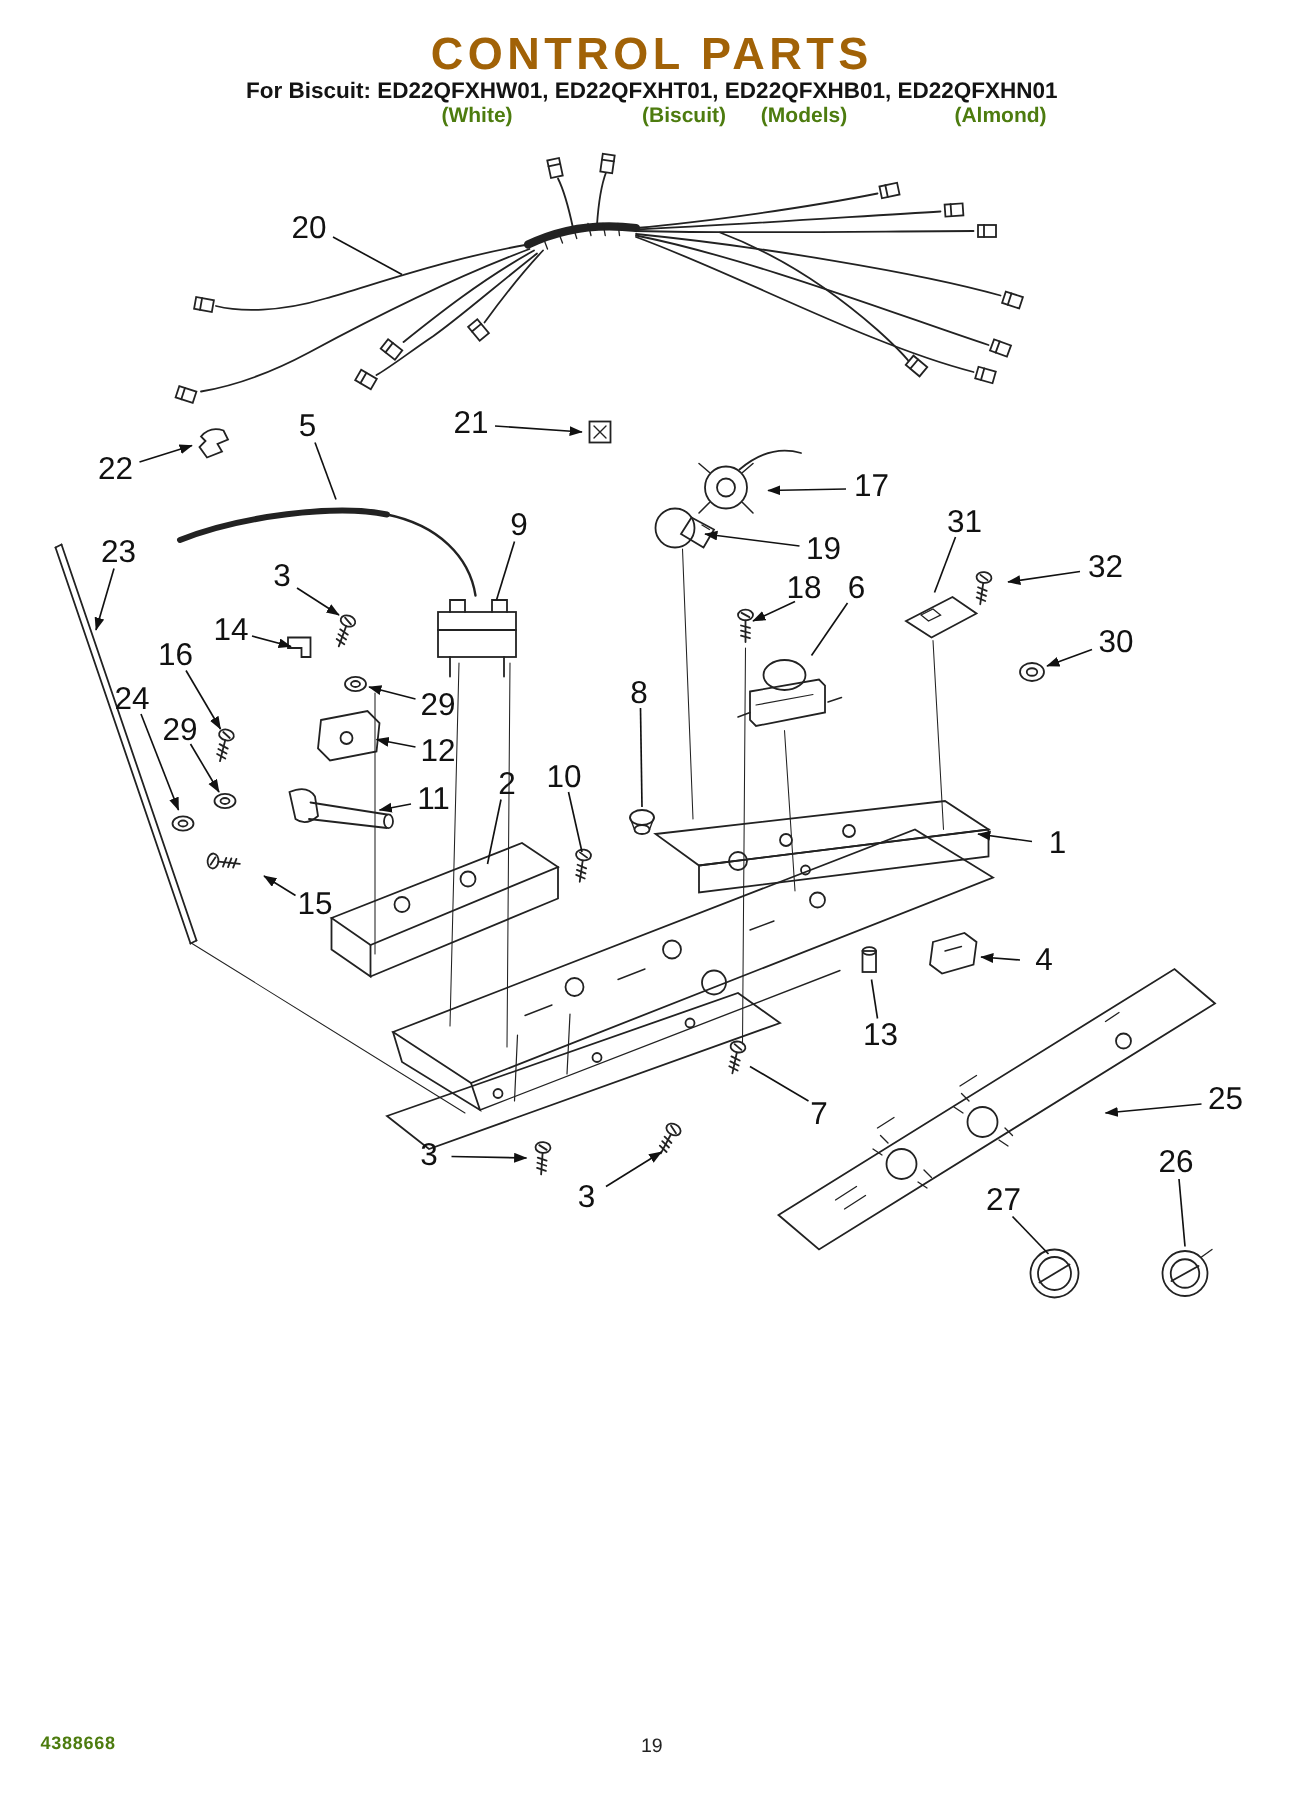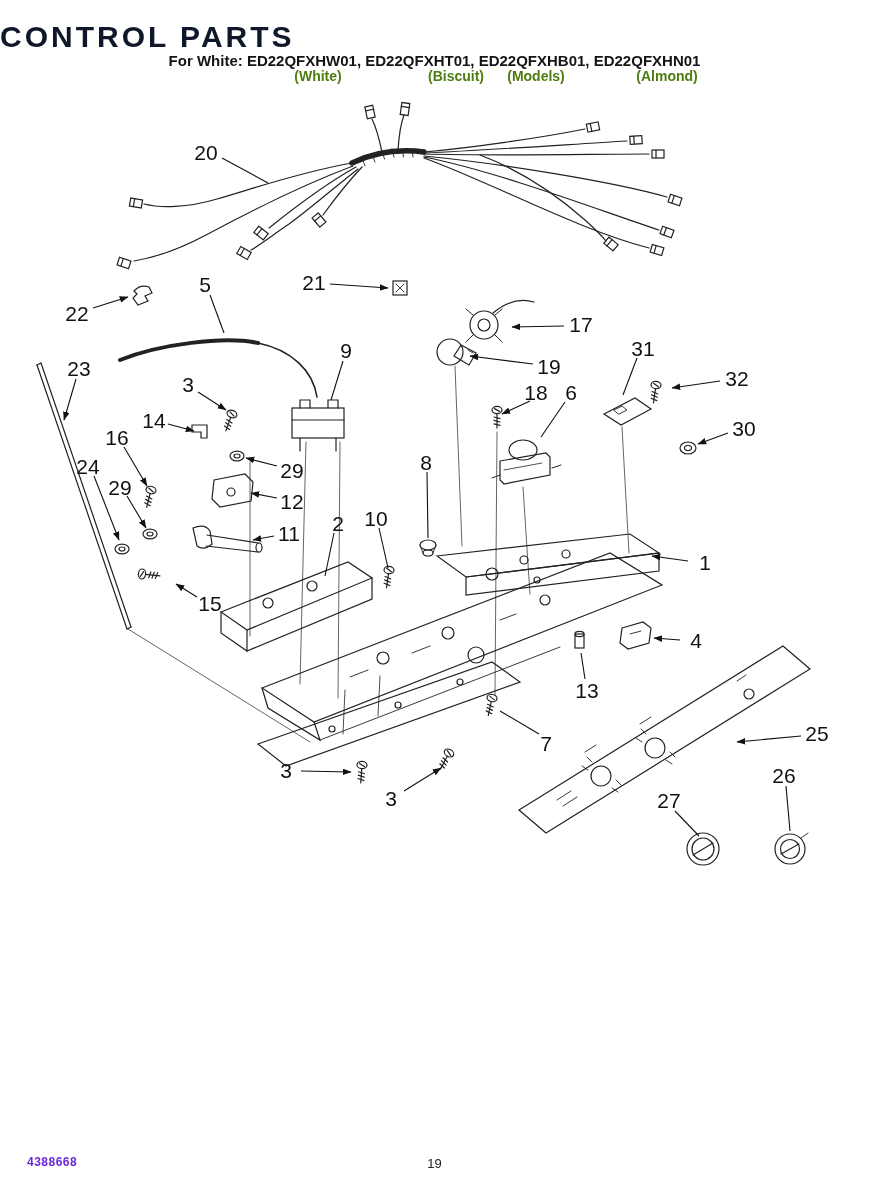--- a/index.html
+++ b/index.html
@@ -6,51 +6,52 @@
   html, body { background: #ffffff; }
   body {
     width: 869px; height: 1200px;
     position: relative;
     font-family: "Liberation Sans", sans-serif;
     color: #111;
     overflow: hidden;
   }
   .page-title {
     position: absolute; top: 20px; left: 0; width: 100%;
+    text-align: center;
     font-size: 30px; font-weight: bold; letter-spacing: 3px;
-    color: #0f172a;
+    color: #a16207;
   }
   .models-line {
     position: absolute; top: 52px; left: 0; width: 100%;
     text-align: center;
     font-size: 15px; font-weight: bold; color: #141414;
   }
   .color-label {
     position: absolute; top: 68px;
     transform: translateX(-50%);
     font-size: 14px; font-weight: bold; color: #4d7c0f;
     white-space: nowrap;
   }
   .c1 { left: 318px; } .c2 { left: 456px; } .c3 { left: 536px; } .c4 { left: 667px; }
   #diagram-svg { position: absolute; top: 0; left: 0; }
   .footer-code {
     position: absolute; left: 27px; top: 1155px;
-    font-size: 12px; font-weight: bold; color: #6d28d9;
+    font-size: 12px; font-weight: bold; color: #4d7c0f;
     letter-spacing: 0.5px;
   }
   .page-number {
     position: absolute; left: 0; top: 1156px; width: 100%;
     text-align: center; font-size: 13px; color: #222;
   }
 </style>
 </head>
 <body>
 
 <div class="page-title">CONTROL PARTS</div>
-<div class="models-line">For White: ED22QFXHW01, ED22QFXHT01, ED22QFXHB01, ED22QFXHN01</div>
+<div class="models-line">For Biscuit: ED22QFXHW01, ED22QFXHT01, ED22QFXHB01, ED22QFXHN01</div>
 <span class="color-label c1">(White)</span>
 <span class="color-label c2">(Biscuit)</span>
 <span class="color-label c3">(Models)</span>
 <span class="color-label c4">(Almond)</span>
 
 <svg id="diagram-svg" width="869" height="1200" viewBox="0 0 869 1200" xmlns="http://www.w3.org/2000/svg">
   <defs>
     <marker id="arrowhead" markerWidth="9" markerHeight="8" refX="7.5" refY="3" orient="auto">
       <path d="M0,0 L8,3 L0,6 Z" fill="#111"></path>
     </marker>

